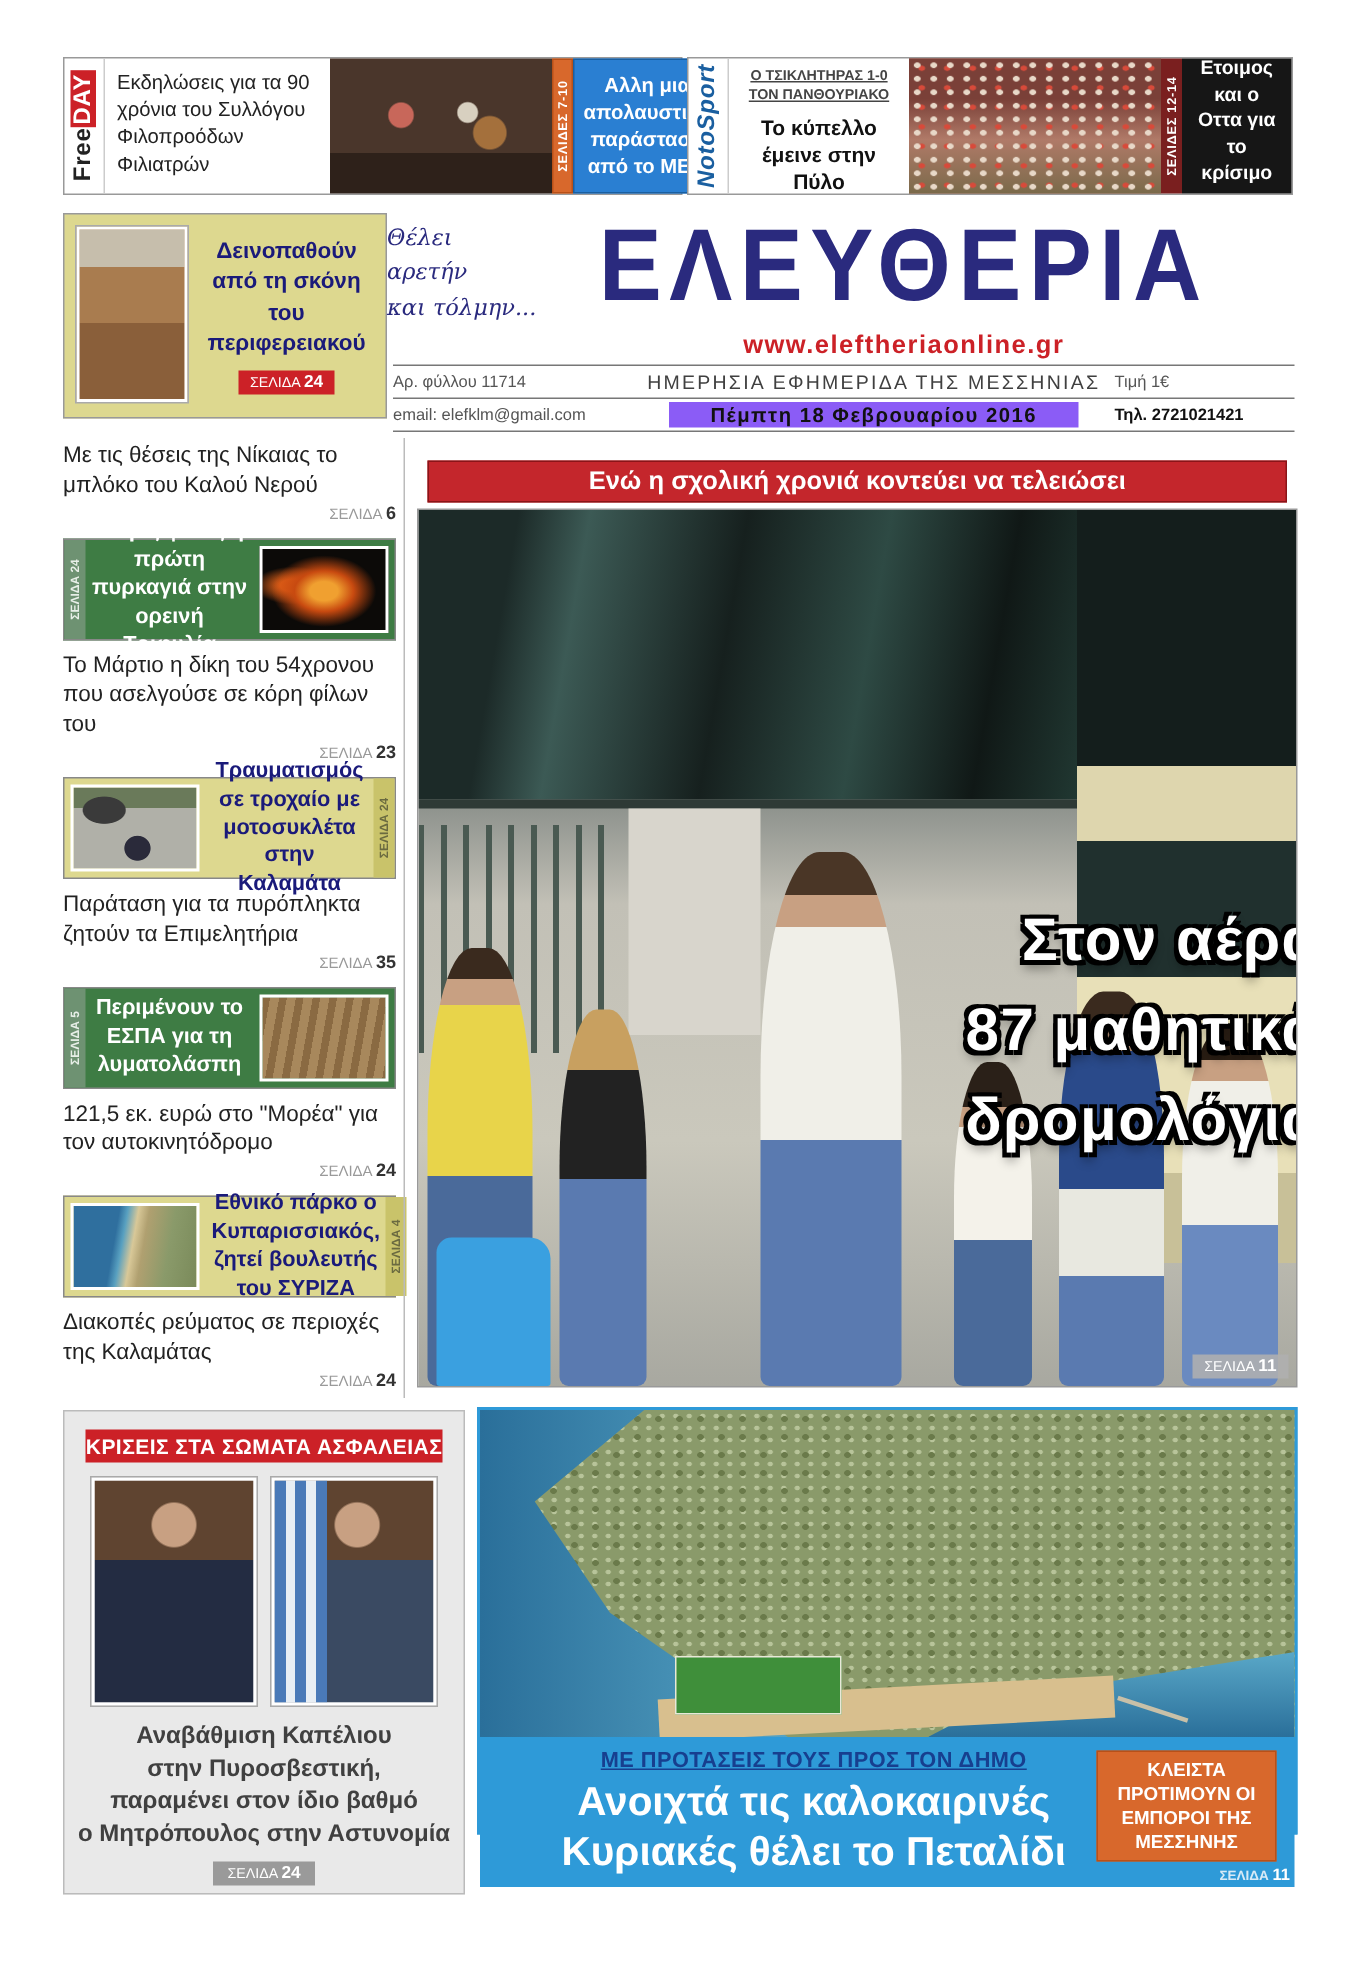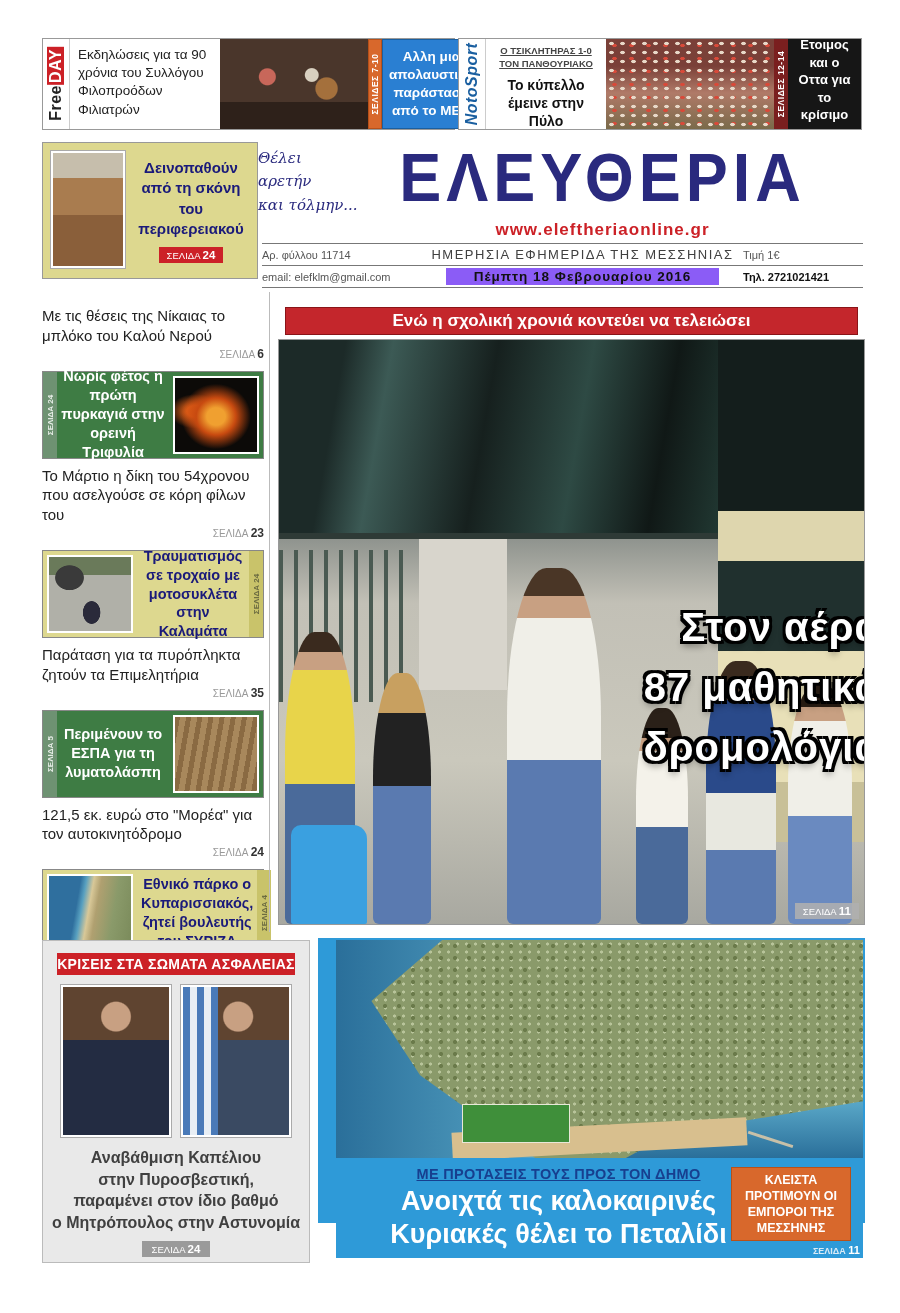--- a/index.html
+++ b/index.html
@@ -63,26 +63,26 @@
   .inforow:first-child{border-top:1px solid #777;border-bottom:1px solid #777;}
   .inforow:last-child{border-bottom:1px solid #777;}
   .inf-l{width:160px;text-align:left;}
   .inf-c{flex:1;text-align:center;}
   .inf-r{width:120px;text-align:left;}
   .subtitle{letter-spacing:1.5px;font-size:13px;color:#404040;}
   .datebar{background:#8b5cf6;padding:1px 28px;font-weight:bold;font-size:13.5px;color:#111;letter-spacing:1px;}
   .phone{font-weight:bold;color:#111;}
 
   
-  #sidebar{left:42px;top:304px;width:222px;}
+  #sidebar{left:42px;top:292px;width:222px;}
   .sb-text{padding:2px 0 5px;}
   .sb-title{font-size:15px;color:#222;line-height:1.32;}
   .sb-page{text-align:right;font-size:10px;color:#999;margin-top:1px;}
   .sb-page b{color:#333;font-size:12px;}
-  .sb-box{height:88px;border:1px solid #888;display:flex;margin:5px 0;box-sizing:border-box;}
+  .sb-box{height:68px;border:1px solid #888;display:flex;margin:5px 0;box-sizing:border-box;}
   .sb-box .txt{flex:1;display:flex;align-items:center;justify-content:center;text-align:center;
      font-weight:bold;font-size:14.5px;line-height:1.3;padding:2px 4px;}
   .sb-green{background:#3e7c44;}
   .sb-green .txt{color:#fff;}
   .sb-yellow{background:#ddd88f;}
   .sb-yellow .txt{color:#1a1a7a;}
   .sb-strip{width:14px;flex:none;position:relative;}
   .sb-strip .vrot{font-size:8px;font-weight:bold;}
   .sb-green .sb-strip{background:#6e9272;color:#e8efe8;}
   .sb-yellow .sb-strip{background:#c9c36a;color:#6a6a40;}
@@ -142,21 +142,21 @@
      linear-gradient(180deg,#5f4430 0 36%,#232c42 36% 100%);}
   #officer-2{background:
      radial-gradient(circle at 52% 20%, #c8a082 0 11%, transparent 12%),
      linear-gradient(90deg,#4a7ab8 0 7%,#e8eef4 7% 13%,#4a7ab8 13% 20%,#e8eef4 20% 26%,#4a7ab8 26% 33%,transparent 33%),
      linear-gradient(180deg,#5f4430 0 36%,#3a4a62 36% 100%);}
   .bl-caption{margin-top:10px;color:#404040;font-weight:bold;font-size:16px;line-height:1.35;}
   .badge-gray{display:inline-block;background:#9a9a9a;color:#fff;font-size:9.5px;padding:2px 10px;margin-top:8px;}
   .badge-gray b{font-size:11.5px;}
 
   
-  #bottom-right{left:318px;top:938px;width:547px;height:285px;border:2px solid #2e9ad8;box-sizing:border-box;background:#2e9ad8;padding-left:16px;}
+  #bottom-right{left:318px;top:938px;width:547px;height:285px;border:2px solid #2e9ad8;box-sizing:border-box;background:#2e9ad8;}
   #aerial{position:relative;width:100%;height:218px;overflow:hidden;
      background-color:#8a9a6a;background-image:
      radial-gradient(#6a7a4a 2px, transparent 2.5px),
      radial-gradient(#b8c49a 1.5px, transparent 2px);
      background-size:14px 12px,9px 8px;}
   .sea-left{position:absolute;left:0;top:0;width:42%;height:100%;
      background:linear-gradient(90deg,#2a6f9a,#5aa8c8);
      clip-path:polygon(0 0,48% 0,16% 28%,38% 62%,90% 100%,0 100%);}
   .sea-right{position:absolute;right:0;bottom:0;width:45%;height:26%;
      background:linear-gradient(0deg,#2a6f9a,#5aa8c8);

